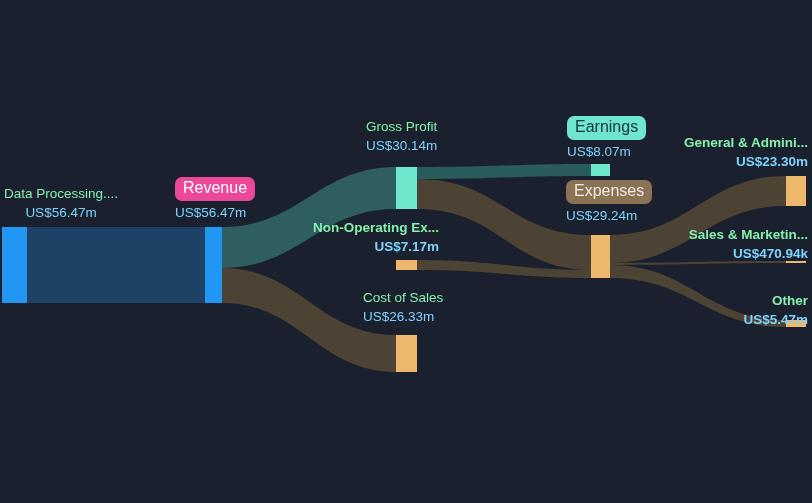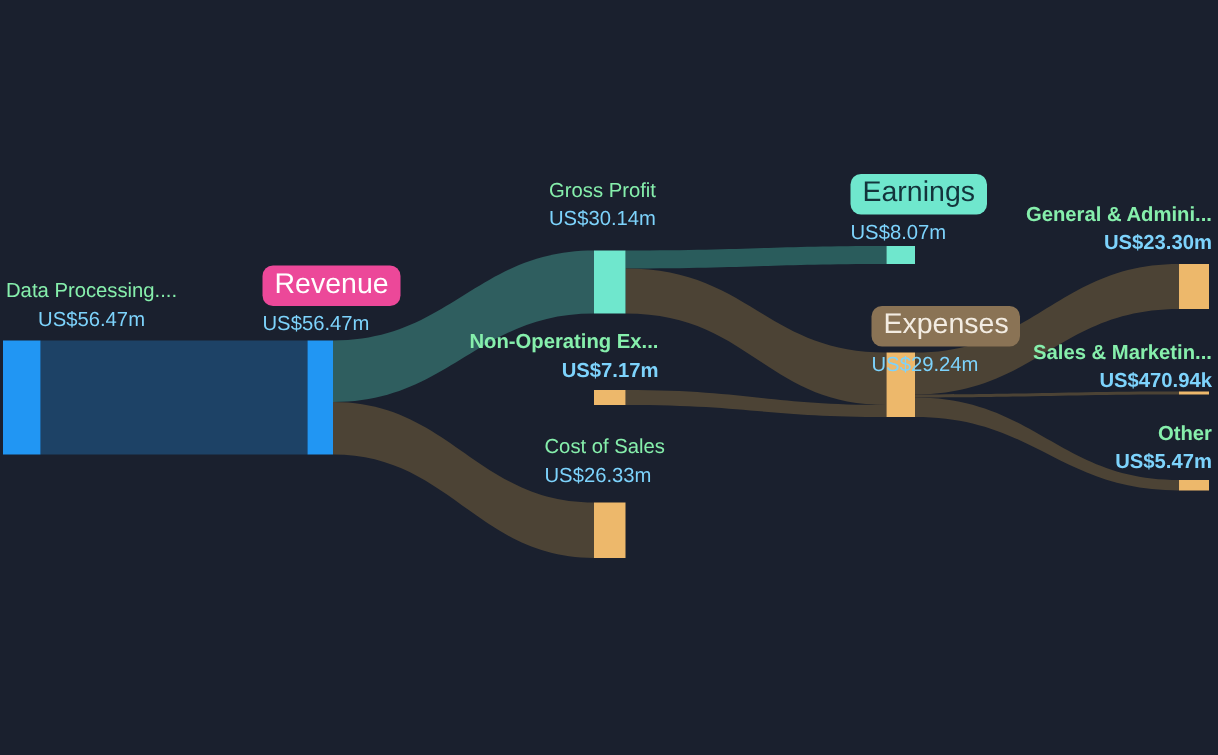--- a/index.html
+++ b/index.html
@@ -42,21 +42,21 @@
     font-size: 13.5px;
     color: #7dd3fc;
     display: block;
     margin-top: 5px;
   }
   .lbl.right-align { text-align: right; font-weight: bold; }
   .badge {
     display: inline-block;
     padding: 3px 8px 4px 8px;
     border-radius: 7px;
-    font-size: 19px;
+    font-size: 16px;
     line-height: 1.05;
   }
   .badge-revenue { background: #ec4899; color: #ffffff; }
   .badge-earnings { background: #6fe7cd; color: #13343b; }
   .badge-expenses { background: #8a7355; color: #f3ece2; }
 </style>
 </head>
 <body>
 
 <div id="stage">
@@ -149,33 +149,33 @@
   <div class="lbl" style="left:363px; top:291px;">
     <span class="lbl-name">Cost of Sales</span>
     <span class="lbl-val">US$26.33m</span>
   </div>
 
   <div class="lbl" style="left:567px; top:116px;">
     <span class="badge badge-earnings">Earnings</span>
     <span class="lbl-val">US$8.07m</span>
   </div>
 
-  <div class="lbl" style="left:566px; top:204px;margin-left:15px;">
+  <div class="lbl" style="left:566px; top:180px;">
     <span class="badge badge-expenses">Expenses</span>
     <span class="lbl-val">US$29.24m</span>
   </div>
 
   <div class="lbl right-align" style="left:626px; top:136px; width:182px;">
     <span class="lbl-name">General &amp; Admini...</span>
     <span class="lbl-val">US$23.30m</span>
   </div>
 
   <div class="lbl right-align" style="left:626px; top:228px; width:182px;">
     <span class="lbl-name">Sales &amp; Marketin...</span>
     <span class="lbl-val">US$470.94k</span>
   </div>
 
-  <div class="lbl right-align" style="left:626px; top:282px; width:182px;">
+  <div class="lbl right-align" style="left:626px; top:294px; width:182px;">
     <span class="lbl-name">Other</span>
     <span class="lbl-val">US$5.47m</span>
   </div>
 
 </div>
 
 </body></html>

